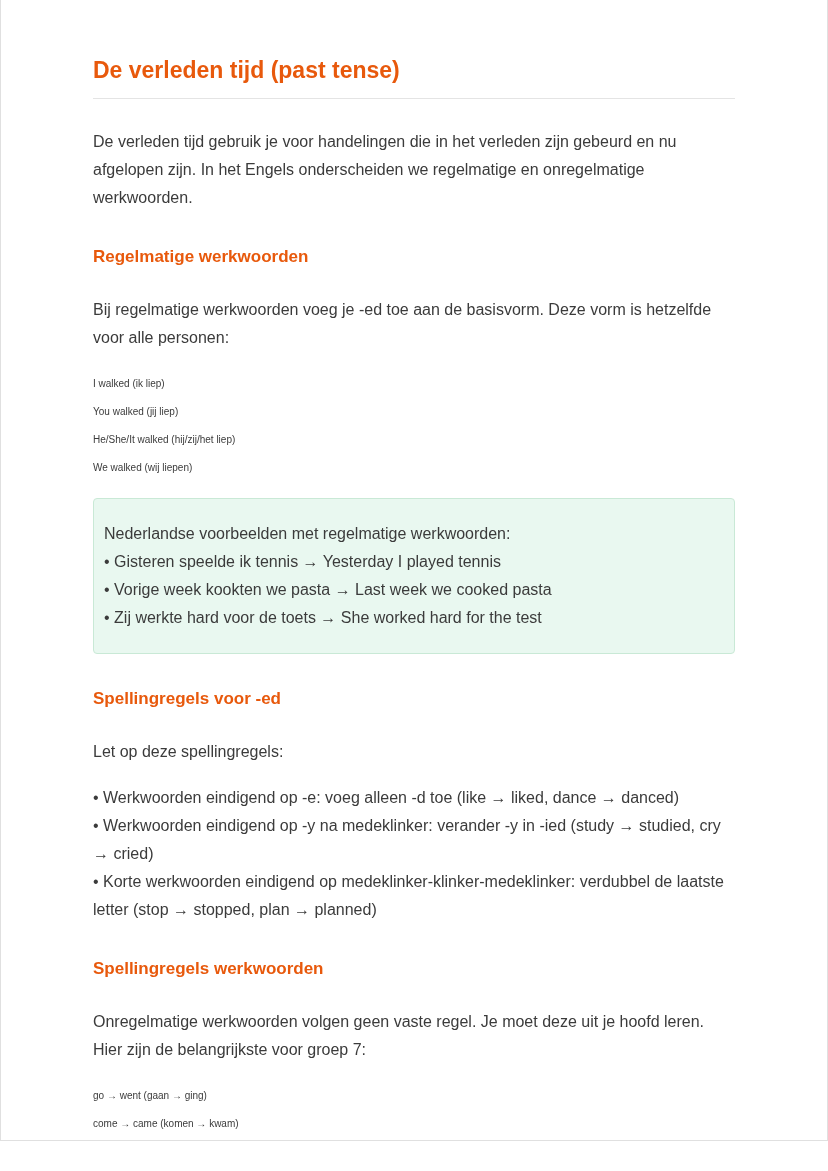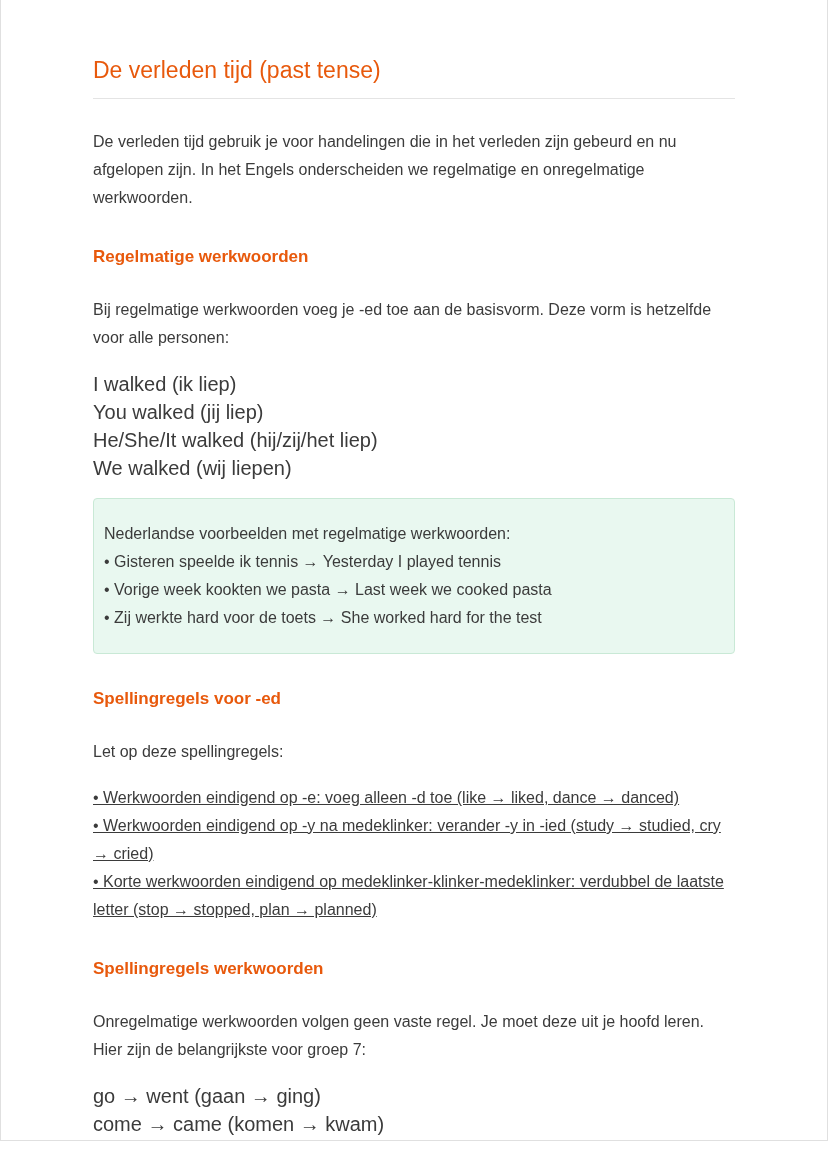--- a/index.html
+++ b/index.html
@@ -19,21 +19,21 @@
     height: 1141px;
     background: #ffffff;
     border-left: 1px solid var(--page-edge, #e0e0e0);
     border-right: 1px solid var(--page-edge, #e0e0e0);
     border-bottom: 1px solid var(--page-edge, #e0e0e0);
     padding: 56px 92px 40px 92px;
   }
   h1.doc-title {
     font-size: 23px;
     line-height: 1.25;
-    font-weight: 400;
+    font-weight: 700;
     color: var(--accent, #e8590c);
   }
   hr.title-divider {
     border: none;
     border-top: 1px solid var(--divider, #e4e4e4);
     margin: 13px 0 29px 0;
   }
   .para {
     font-size: 16px;
     line-height: 28px;
@@ -47,26 +47,25 @@
     line-height: 1.3;
     font-weight: 700;
     color: var(--accent, #e8590c);
     margin: 34px 0 28px 0;
   }
   .verb-lines {
     font-size: 16px;
     line-height: 28px;
     margin-bottom: 16px;
   }
-  .verb-lines .verb-line { font-size: 20px; line-height: 28px; }
+  .verb-lines .verb-line { font-size: 10px; line-height: 28px; }
   .bullet-list {
     font-size: 16px;
     line-height: 28px;
     margin-bottom: 20px;
-    text-decoration: underline;
   }
   .bullet-list .bullet-item { font-size: 16px; line-height: 28px; }
   .example-box {
     background: var(--example-box-bg, #e9f8f0);
     border: 1px solid var(--example-box-border, #c9e9d6);
     border-radius: 4px;
     padding: 21px 10px;
     margin: 16px 0 34px 0;
   }
   .example-box .box-line {

